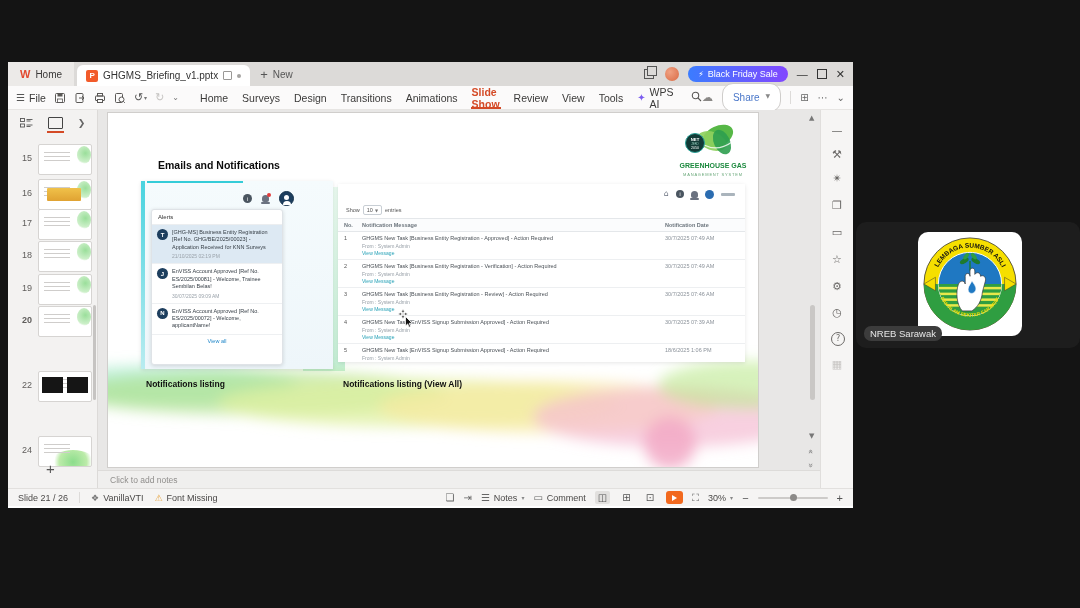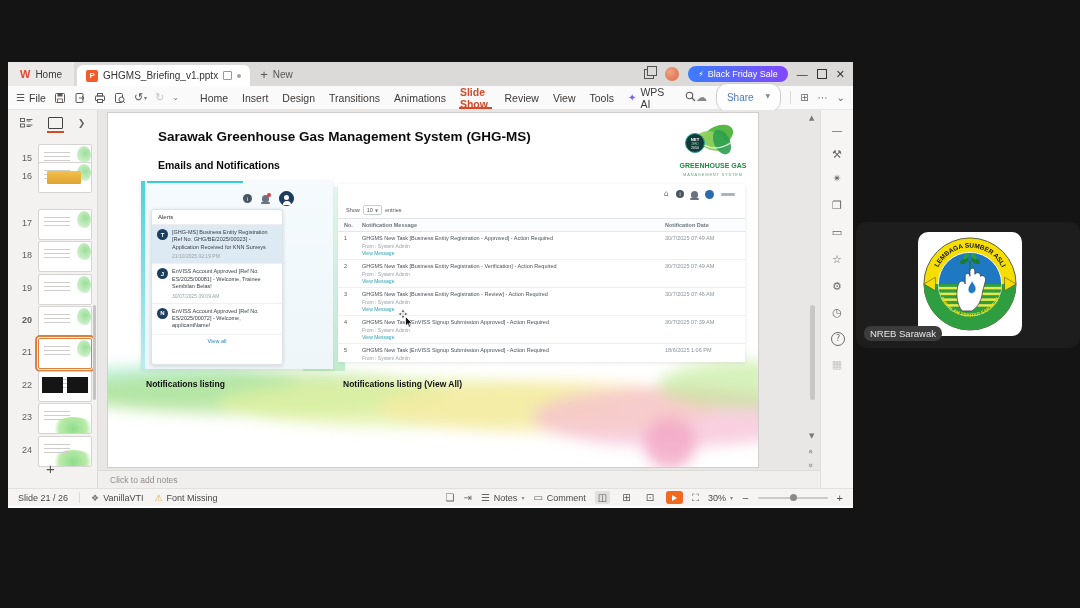--- a/index.html
+++ b/index.html
@@ -45,21 +45,21 @@
   .tb-chev{font-size:8px;color:#777;margin-right:4px;}
   .menus{display:flex;align-items:center;height:100%;}
   .menu-item{padding:0 7px;height:100%;display:flex;align-items:center;position:relative;cursor:default;}
   .menu-item.active{color:#d44a26;font-weight:bold;}
   .menu-item.active::after{content:'';position:absolute;left:6px;right:6px;bottom:0;height:2px;background:#d44a26;}
   .wps-ai{display:flex;align-items:center;gap:4px;padding:0 7px;}
   .ai-star{color:#7b5cf0;font-size:10px;}
   .tb-search{margin-left:4px;}
   .toolbar-right{margin-left:auto;display:flex;align-items:center;gap:9px;padding-right:8px;}
   .cloud-ic{font-size:11px;color:#8a8886;}
-  .share-btn{display:flex;gap:12px;border:1px solid #cfcdcb;border-radius:11px;padding:8px 10px;color:#4a77c9;font-size:10px;background:#fff;}
+  .share-btn{display:flex;gap:6px;border:1px solid #cfcdcb;border-radius:11px;padding:8px 10px;color:#4a77c9;font-size:10px;background:#fff;}
   .share-dd{font-size:6px;color:#888;}
   .v-div{width:1px;height:13px;background:#dddbd9;}
   .tb-mini{font-size:10px;color:#666;}
 
   
   .thumb-panel{position:absolute;left:0;top:48px;width:90px;height:378px;background:#f3f2f1;border-right:1px solid #dcdad8;box-sizing:border-box;}
   .panel-head{height:26px;display:flex;align-items:center;justify-content:center;gap:15px;}
   .ph-outline svg{display:block;}
   .ph-slide{position:relative;width:13px;height:10px;border:1.4px solid #444;border-radius:1px;}
   .ph-slide::after{content:'';position:absolute;left:-2px;right:-2px;bottom:-5px;height:2px;background:#d44a26;}
@@ -262,21 +262,21 @@
           </span>
         <span class="undo-g">
             <span class="u-ar glyph">↺</span>
             <span class="u-dd glyph">▾</span>
           </span>
         <span class="redo glyph">↻</span>
         <span class="tb-chev glyph">⌄</span>
       </div>
       <div class="menus">
           <span class="menu-item">Home</span>
-          <span class="menu-item">Insert</span>
+          <span class="menu-item">Surveys</span>
           <span class="menu-item">Design</span>
           <span class="menu-item">Transitions</span>
           <span class="menu-item">Animations</span>
           <span class="menu-item active">Slide Show</span>
           <span class="menu-item">Review</span>
           <span class="menu-item">View</span>
           <span class="menu-item">Tools</span>
         </div>
       <div class="wps-ai">
         <span class="ai-star glyph">✦</span>
@@ -313,21 +313,21 @@
       </div>
       <div class="thumb-list">
           <div class="thumb-row" style="top: 8px;">
             <span class="thumb-num">15</span>
             <div class="thumb plain">
               <div class="mini-blob"></div>
               <div class="mini-lines"></div>
               <div class="mini-extra"></div>
             </div>
           </div>
-          <div class="thumb-row" style="top: 26px;">
+          <div class="thumb-row" style="top: 43px;">
             <span class="thumb-num">16</span>
             <div class="thumb gold">
               <div class="mini-blob"></div>
               <div class="mini-lines"></div>
               <div class="mini-extra"></div>
             </div>
           </div>
           <div class="thumb-row" style="top: 72.8px;">
             <span class="thumb-num">17</span>
             <div class="thumb plain">
@@ -353,39 +353,23 @@
             </div>
           </div>
           <div class="thumb-row" style="top: 170px; font-weight: bold;">
             <span class="thumb-num">20</span>
             <div class="thumb plain">
               <div class="mini-blob"></div>
               <div class="mini-lines"></div>
               <div class="mini-extra"></div>
             </div>
           </div>
-          <div class="thumb-row" style="top: 202.4px;">
-            <span class="thumb-num">21</span>
-            <div class="thumb plain selected">
-              <div class="mini-blob"></div>
-              <div class="mini-lines"></div>
-              <div class="mini-extra"></div>
-            </div>
-          </div>
           <div class="thumb-row" style="top: 234.8px;">
             <span class="thumb-num">22</span>
             <div class="thumb dark">
-              <div class="mini-lines"></div>
-              <div class="mini-extra"></div>
-            </div>
-          </div>
-          <div class="thumb-row" style="top: 267.2px;">
-            <span class="thumb-num">23</span>
-            <div class="thumb wave">
-              <div class="mini-blob"></div>
               <div class="mini-lines"></div>
               <div class="mini-extra"></div>
             </div>
           </div>
           <div class="thumb-row" style="top: 299.6px;">
             <span class="thumb-num">24</span>
             <div class="thumb wave">
               <div class="mini-blob"></div>
               <div class="mini-lines"></div>
               <div class="mini-extra"></div>
@@ -410,21 +394,20 @@
             <ellipse cx="60" cy="40" rx="130" ry="20" fill="#8fe6c0" opacity="0.55"></ellipse>
             <ellipse cx="150" cy="48" rx="190" ry="22" fill="#aee08a" opacity="0.65"></ellipse>
             <ellipse cx="310" cy="58" rx="200" ry="24" fill="#dff0a0" opacity="0.75"></ellipse>
             <ellipse cx="440" cy="62" rx="170" ry="26" fill="#f8e9a0" opacity="0.7"></ellipse>
             <ellipse cx="565" cy="72" rx="140" ry="30" fill="#f5bcd3" opacity="0.7"></ellipse>
             <circle cx="562" cy="98" r="26" fill="#f2a9c6" opacity="0.85"></circle>
             <ellipse cx="640" cy="40" rx="90" ry="24" fill="#bde98f" opacity="0.6"></ellipse>
           </g>
         </svg>
 
-        <div class="slide-title">Sarawak Greenhouse Gas Management System (GHG-MS)</div>
         <div class="slide-subtitle">Emails and Notifications</div>
 
         <div class="ghg-logo">
           <svg width="78" height="64" viewBox="0 0 78 64">
             <g>
               <ellipse cx="44" cy="18" rx="16" ry="10" fill="#57b847" transform="rotate(-25 44 18)"></ellipse>
               <ellipse cx="38" cy="23" rx="15" ry="9" fill="#8ed05e" transform="rotate(20 38 23)" opacity="0.92"></ellipse>
               <ellipse cx="48" cy="24" rx="13" ry="8" fill="#2e9e4f" transform="rotate(65 48 24)" opacity="0.9"></ellipse>
               <path d="M30 27 Q44 34 58 24" fill="none" stroke="#ffffff" stroke-width="1.2" opacity="0.8"></path>
             </g>

